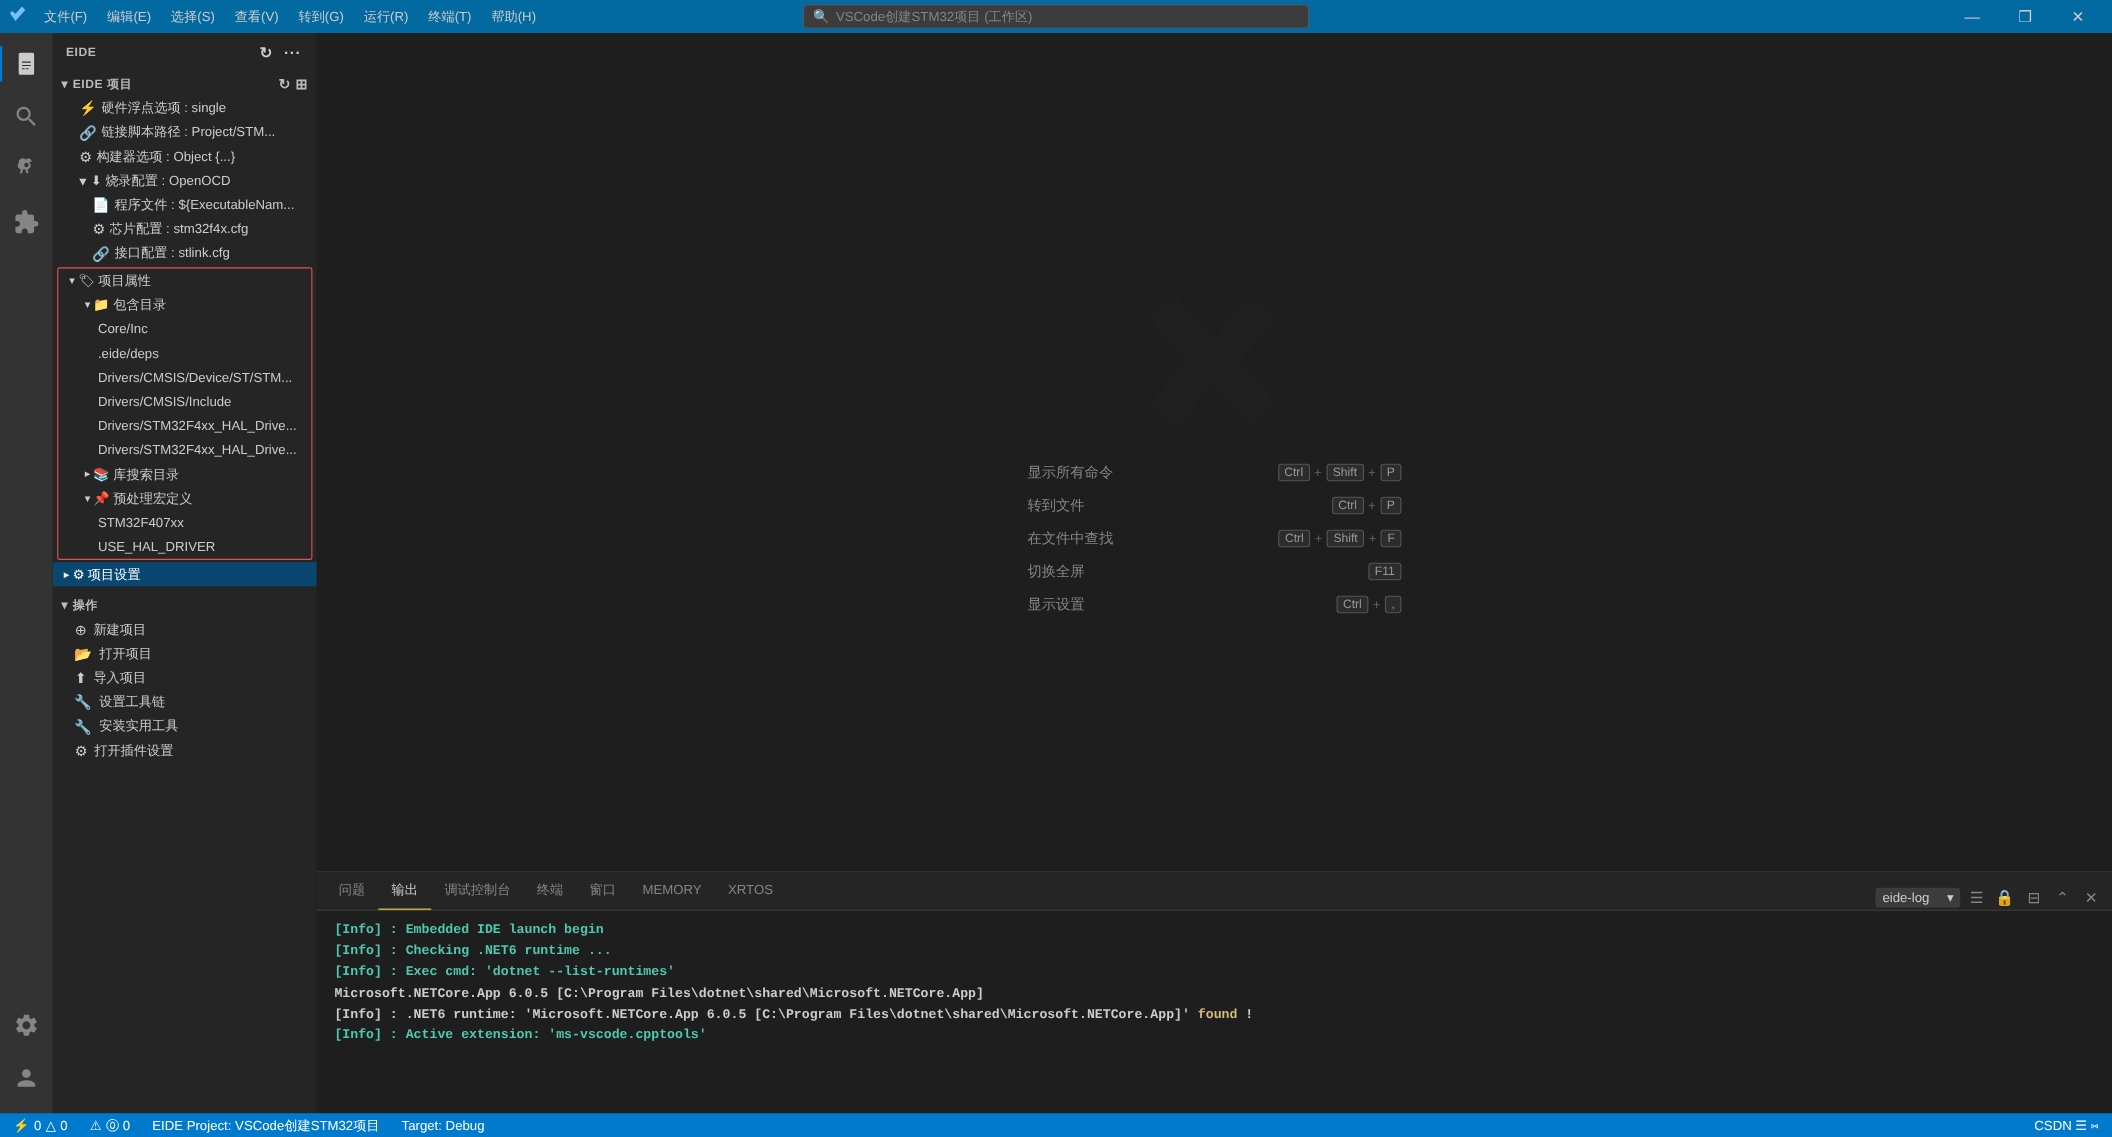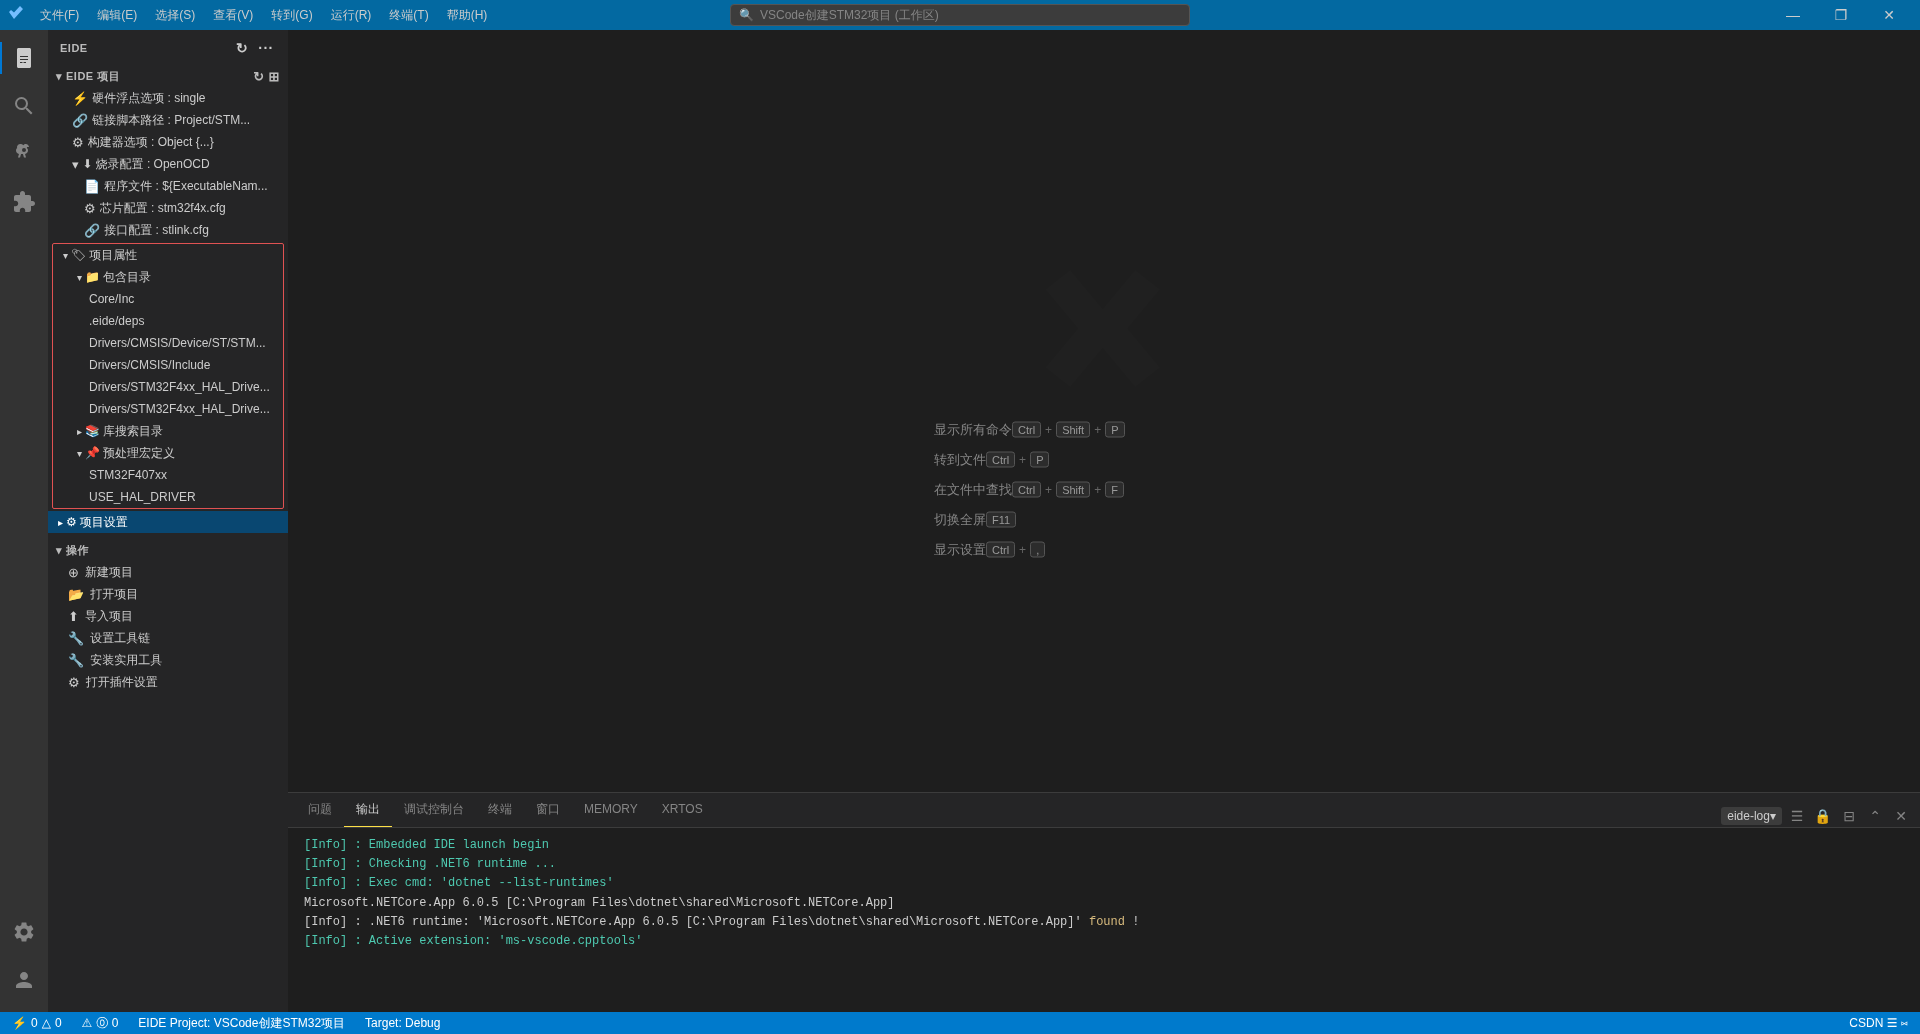--- a/index.html
+++ b/index.html
@@ -243,20 +243,21 @@
 
     .cmd-list {
       display: flex;
       flex-direction: column;
       gap: 12px;
       align-items: center;
     }
     .cmd-row {
       display: flex;
       align-items: center;
+      justify-content: space-between;
       width: 340px;
       color: #858585;
       font-size: 13px;
     }
     .cmd-name {
       color: #858585;
     }
     .cmd-shortcut {
       display: flex;
       gap: 4px;
@@ -307,21 +308,21 @@
     }
     .panel-actions {
       margin-left: auto;
       display: flex;
       align-items: center;
       gap: 4px;
     }
     .panel-action-btn {
       display: flex;
       align-items: center;
-      gap: 0;
+      gap: 16px;
       padding: 2px 6px;
       cursor: pointer;
       color: #cccccc;
       font-size: 12px;
       border-radius: 3px;
       background: #3c3c3c;
     }
     .panel-icon-btn {
       width: 22px;
       height: 22px;
@@ -339,21 +340,21 @@
       padding: 8px 16px;
       overflow-y: auto;
       font-family: 'Consolas', 'Courier New', monospace;
       font-size: 12px;
       line-height: 1.6;
       color: #cccccc;
     }
     .panel-content::-webkit-scrollbar { width: 6px; }
     .panel-content::-webkit-scrollbar-thumb { background: #424242; }
 
-    .log-line { white-space: pre; }
+    .log-line { white-space: pre; font-weight: bold; }
     .log-info { color: #4ec9b0; }
     .log-normal { color: #cccccc; }
 
     
     .status-bar {
       height: 22px;
       background: #007acc;
       display: flex;
       align-items: center;
       justify-content: space-between;

